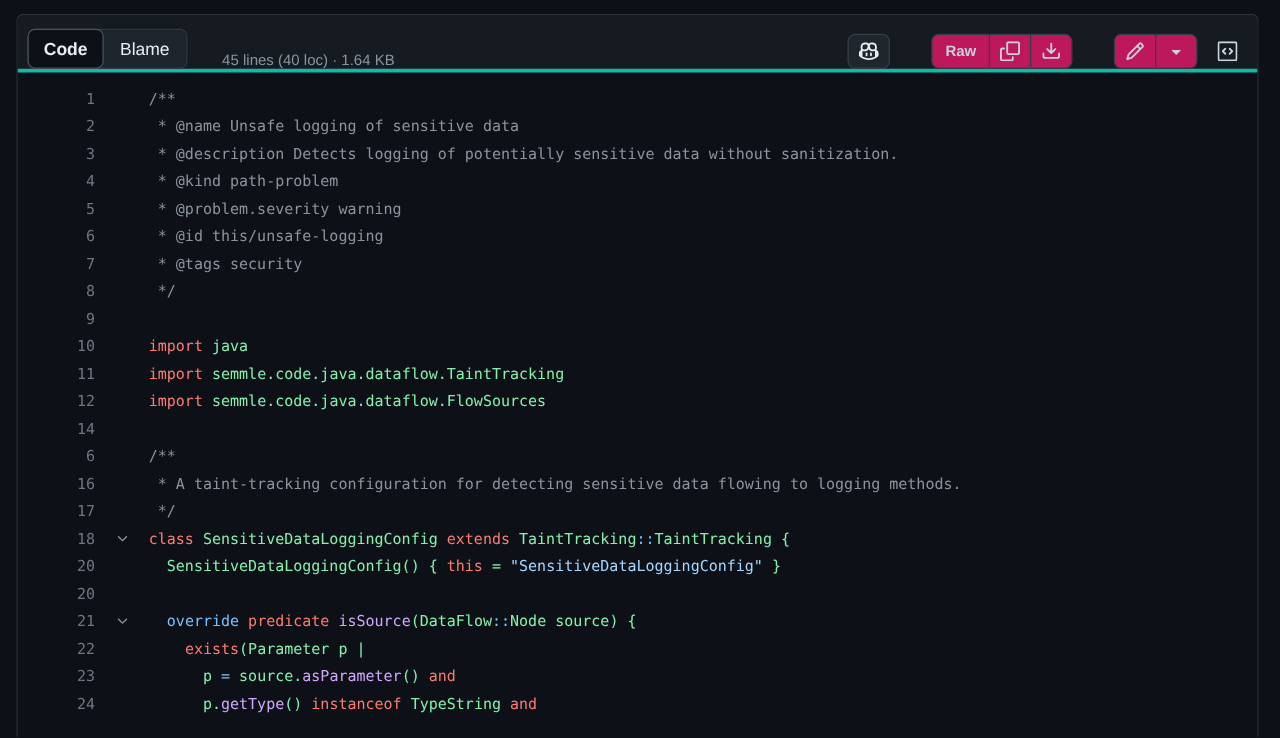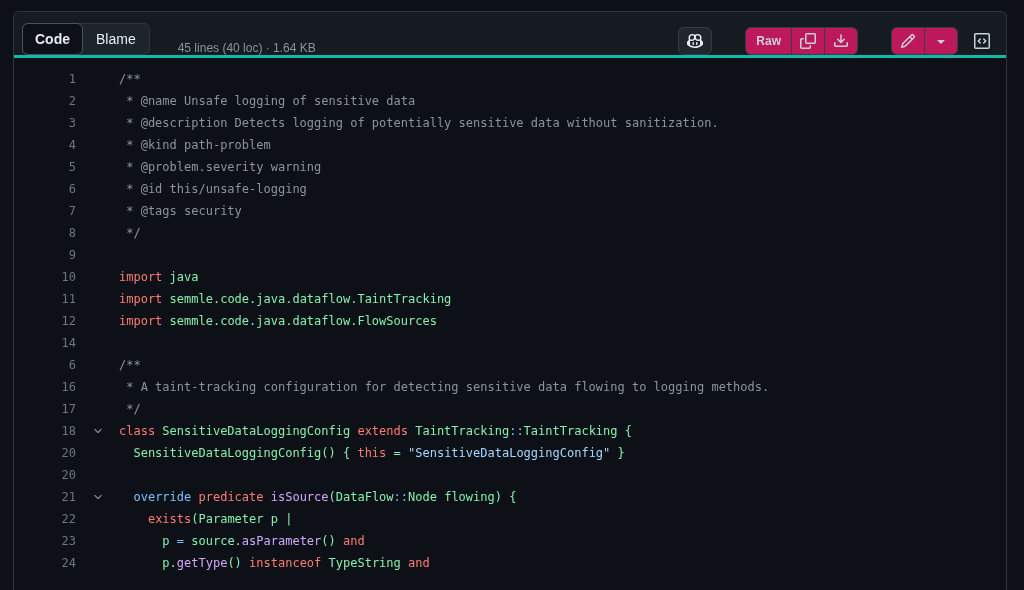--- a/index.html
+++ b/index.html
@@ -291,21 +291,21 @@
         <div class="fold"></div>
         <div class="codeline"></div>
       </div>
       <div class="row">
         <div class="ln">21</div>
         <div class="fold">
           <svg width="12" height="12" viewBox="0 0 16 16" fill="currentColor">
             <path d="M12.78 5.22a.749.749 0 0 1 0 1.06l-4.25 4.25a.749.749 0 0 1-1.06 0L3.22 6.28a.749.749 0 1 1 1.06-1.06L8 8.939l3.72-3.719a.749.749 0 0 1 1.06 0Z"></path>
           </svg>
         </div>
-        <div class="codeline"><span class="tk-p">  </span><span class="tk-b">override</span><span class="tk-p"> </span><span class="tk-k">predicate</span><span class="tk-p"> </span><span class="tk-f">isSource</span><span class="tk-p">(DataFlow</span><span class="tk-b">::</span><span class="tk-p">Node flowing) {</span></div>
+        <div class="codeline"><span class="tk-p">  </span><span class="tk-b">override</span><span class="tk-p"> </span><span class="tk-k">predicate</span><span class="tk-p"> </span><span class="tk-f">isSource</span><span class="tk-p">(DataFlow</span><span class="tk-b">::</span><span class="tk-p">Node source) {</span></div>
       </div>
       <div class="row">
         <div class="ln">22</div>
         <div class="fold"></div>
         <div class="codeline"><span class="tk-p">    </span><span class="tk-k">exists</span><span class="tk-p">(Parameter p |</span></div>
       </div>
       <div class="row">
         <div class="ln">23</div>
         <div class="fold"></div>
         <div class="codeline"><span class="tk-p">      p </span><span class="tk-b">=</span><span class="tk-p"> source.</span><span class="tk-f">asParameter</span><span class="tk-p">() </span><span class="tk-k">and</span></div>

